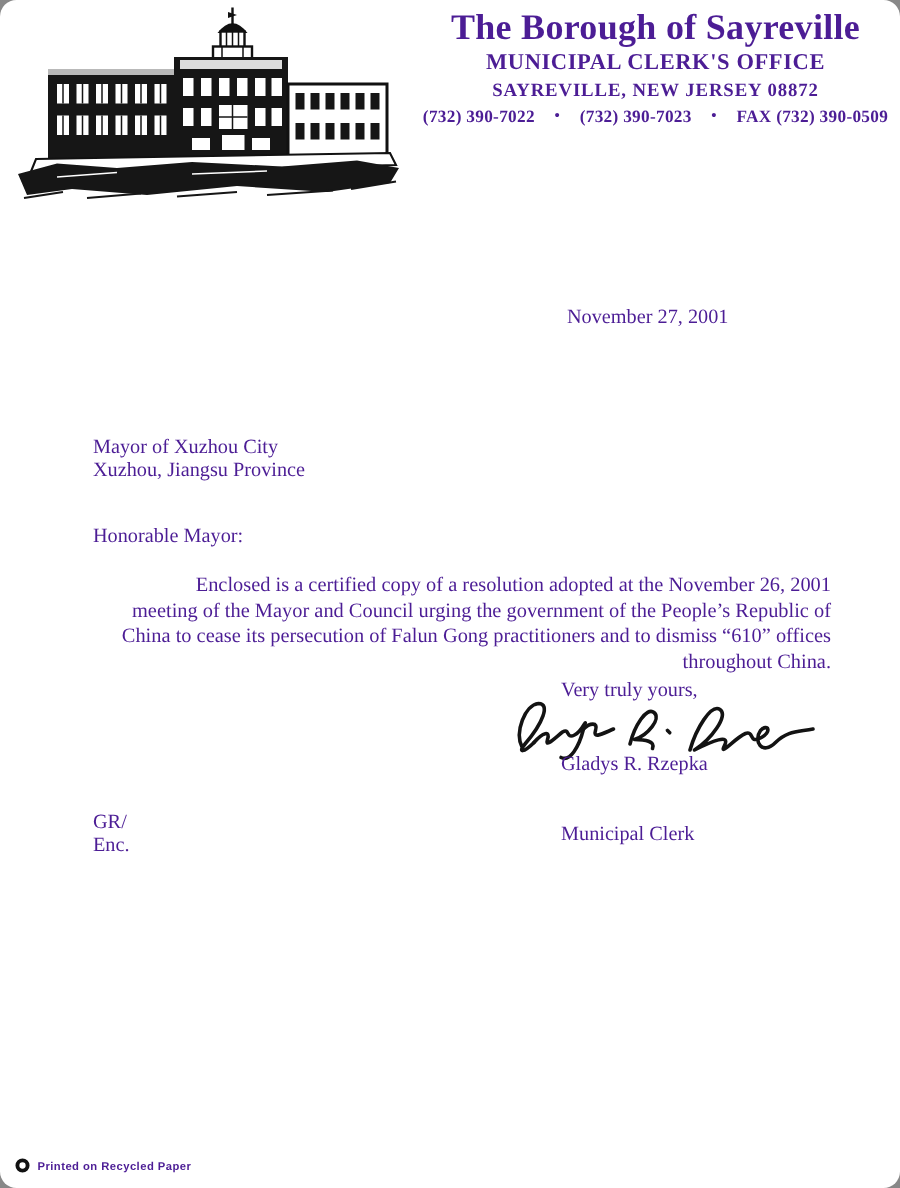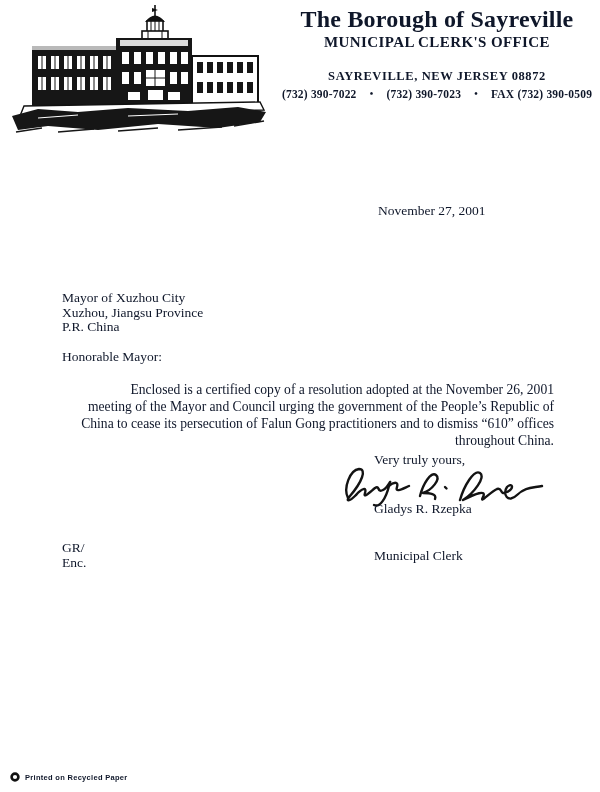--- a/index.html
+++ b/index.html
@@ -1,34 +1,35 @@
 <!DOCTYPE html>
 <html><head>
 <meta charset="utf-8">
 <style>
   html,body{margin:0;padding:0;background:#888;}
   .page{
     position:relative;
     width:600px;height:792px;
     margin:0 auto;
     background:#ffffff;
-    color:#0f172a;
+    color:#4c1d95;
     font-family:"Liberation Serif", serif;
     overflow:hidden;
+    border-radius:11px;
   }
   
   .building{position:absolute;left:8px;top:4px;width:266px;height:132px;}
   .lh-text{
     position:absolute;left:278px;top:6px;width:318px;
     text-align:center;font-weight:bold;
   }
   .org-name{font-size:24px;line-height:26px;letter-spacing:0.2px;}
   .office{font-size:15px;line-height:15px;margin-top:3px;letter-spacing:0.4px;}
   .addr1{font-size:12.5px;line-height:14px;margin-top:13px;letter-spacing:0.8px;}
-  .addr2{font-size:12.5px;line-height:14px;margin-top:19px;letter-spacing:0.6px;}
+  .addr2{font-size:12.5px;line-height:14px;margin-top:3px;letter-spacing:0.6px;}
   .phones{font-size:11.5px;line-height:13px;margin-top:4px;white-space:nowrap;letter-spacing:0.2px;}
   .phones .sep{display:inline-block;margin:0 10px;font-size:10px;vertical-align:1px;}
   
   .dateline{position:absolute;left:378px;top:203px;font-size:13.5px;}
   .recipient{position:absolute;left:62px;top:291px;font-size:13.5px;line-height:14.5px;}
   .salutation{position:absolute;left:62px;top:349px;font-size:13.5px;}
   .body-par{
     position:absolute;left:62px;top:381px;width:492px;
     font-size:13.6px;line-height:17px;text-indent:38px;
     text-align:right;
@@ -162,21 +163,20 @@
       <span class="sep">•</span>
       <span>FAX (732) 390-0509</span>
     </div>
   </div>
 
   <div class="dateline">November 27, 2001</div>
 
   <div class="recipient">
     <div>Mayor of Xuzhou City</div>
     <div>Xuzhou, Jiangsu Province</div>
-    <div>P.R. China</div>
   </div>
 
   <div class="salutation">Honorable Mayor:</div>
 
   <div class="body-par">Enclosed is a certified copy of a resolution adopted at the November 26, 2001 meeting of the Mayor and Council urging the government of the People’s Republic of China to cease its persecution of Falun Gong practitioners and to dismiss “610” offices throughout China.</div>
 
   <div class="closing">Very truly yours,</div>
 
   <svg class="signature" viewBox="0 0 212 50" aria-hidden="true">
     <g fill="none" stroke="#131313" stroke-width="2.4" stroke-linecap="round" stroke-linejoin="round">

